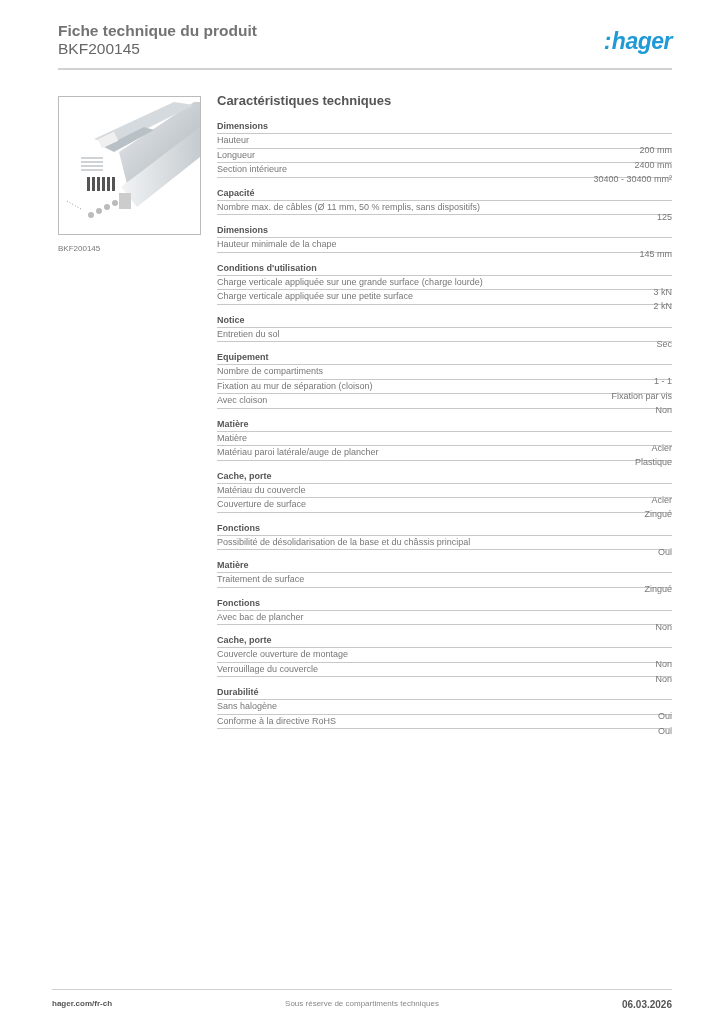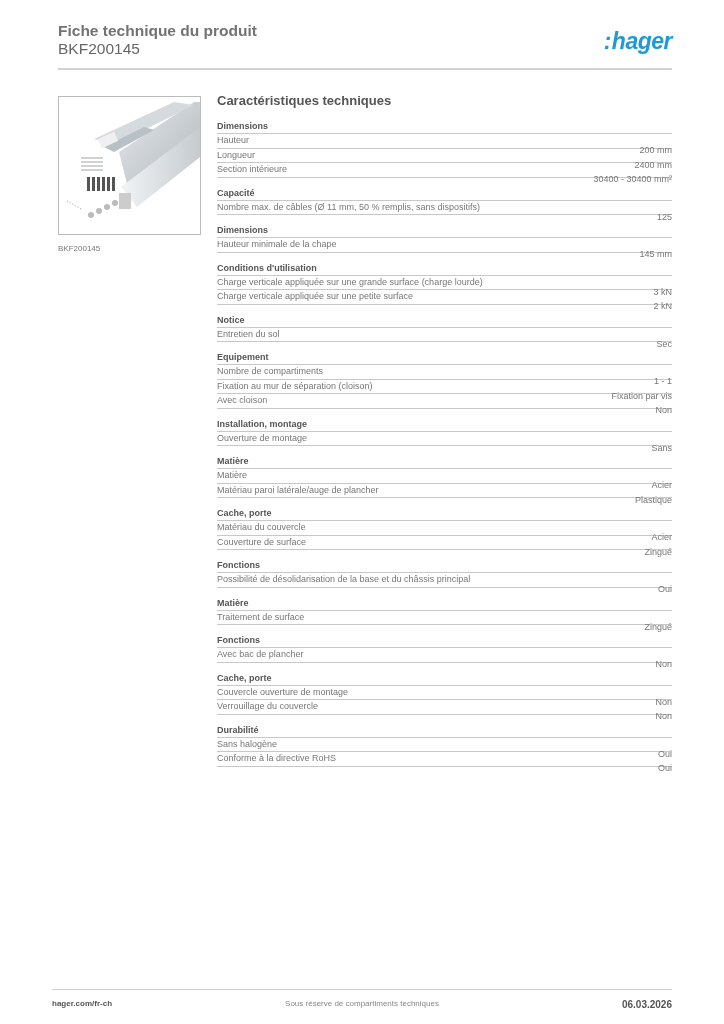--- a/index.html
+++ b/index.html
@@ -133,27 +133,20 @@
         <div class="row">
           <span class="label">Fixation au mur de séparation (cloison)</span>
           <span class="value">Fixation par vis</span>
         </div>
         <div class="row">
           <span class="label">Avec cloison</span>
           <span class="value">Non</span>
         </div>
       </div>
       <div class="group">
-        <div class="group-title">Installation, montage</div>
-        <div class="row">
-          <span class="label">Ouverture de montage</span>
-          <span class="value">Sans</span>
-        </div>
-      </div>
-      <div class="group">
         <div class="group-title">Matière</div>
         <div class="row">
           <span class="label">Matière</span>
           <span class="value">Acier</span>
         </div>
         <div class="row">
           <span class="label">Matériau paroi latérale/auge de plancher</span>
           <span class="value">Plastique</span>
         </div>
       </div>

